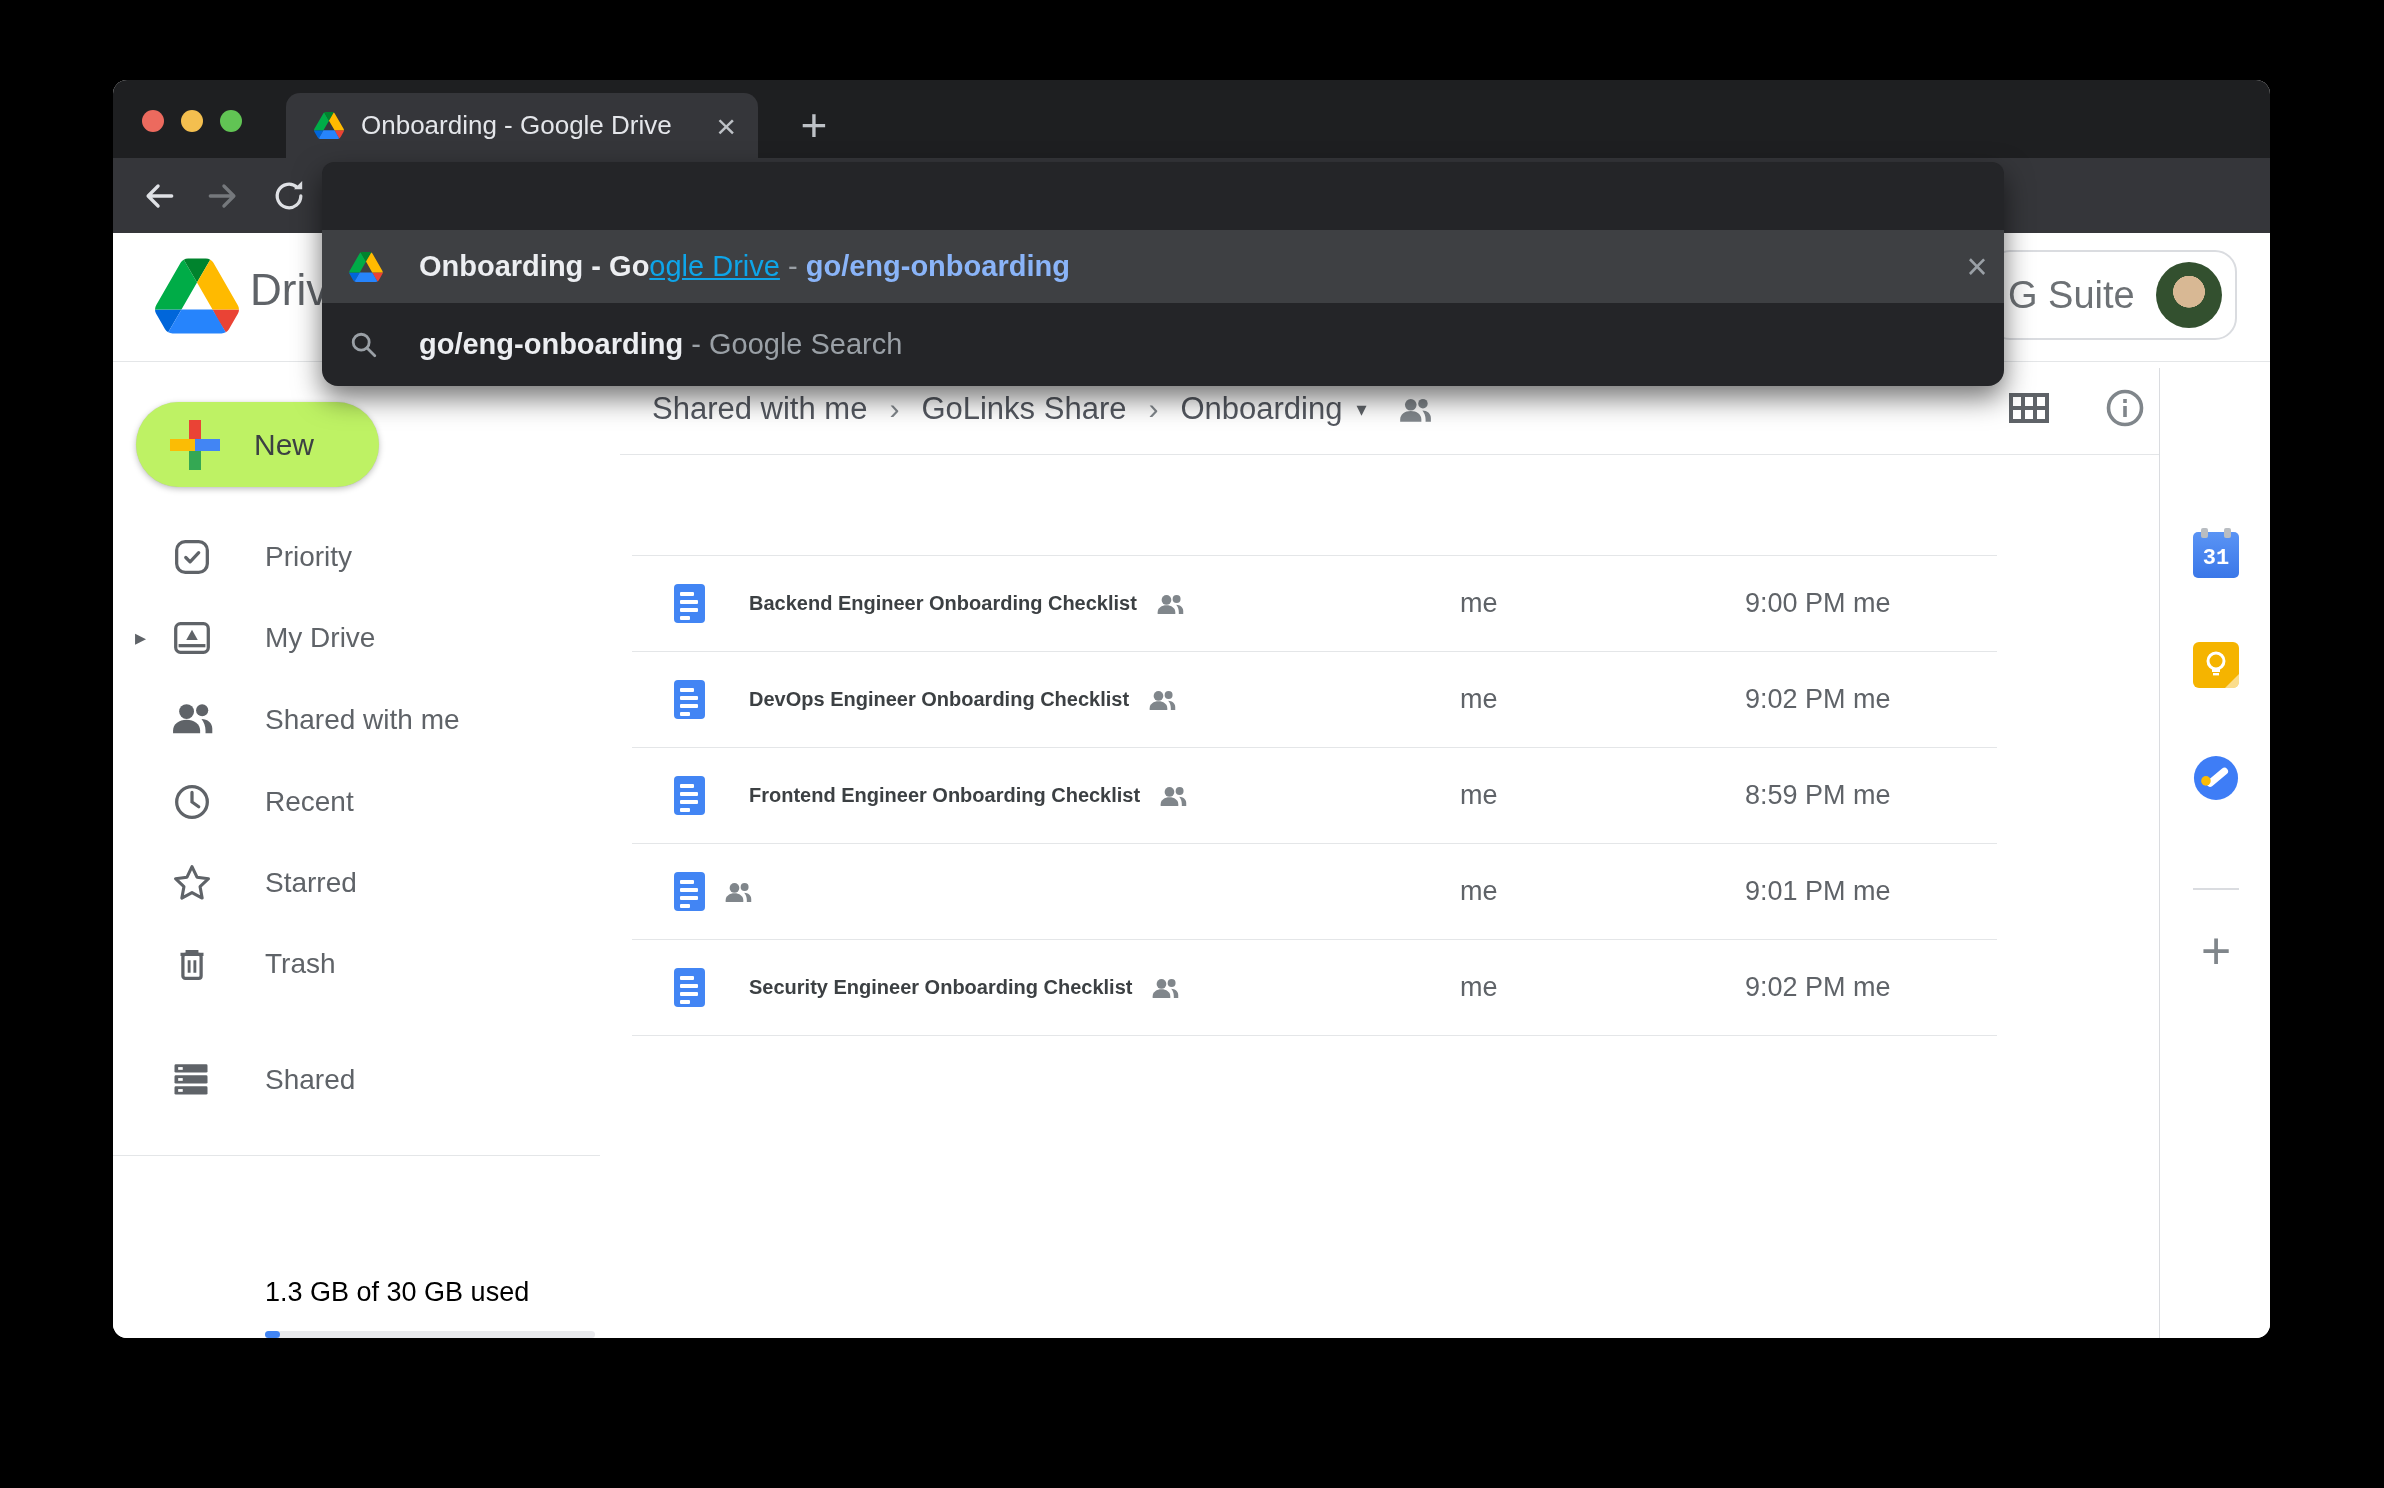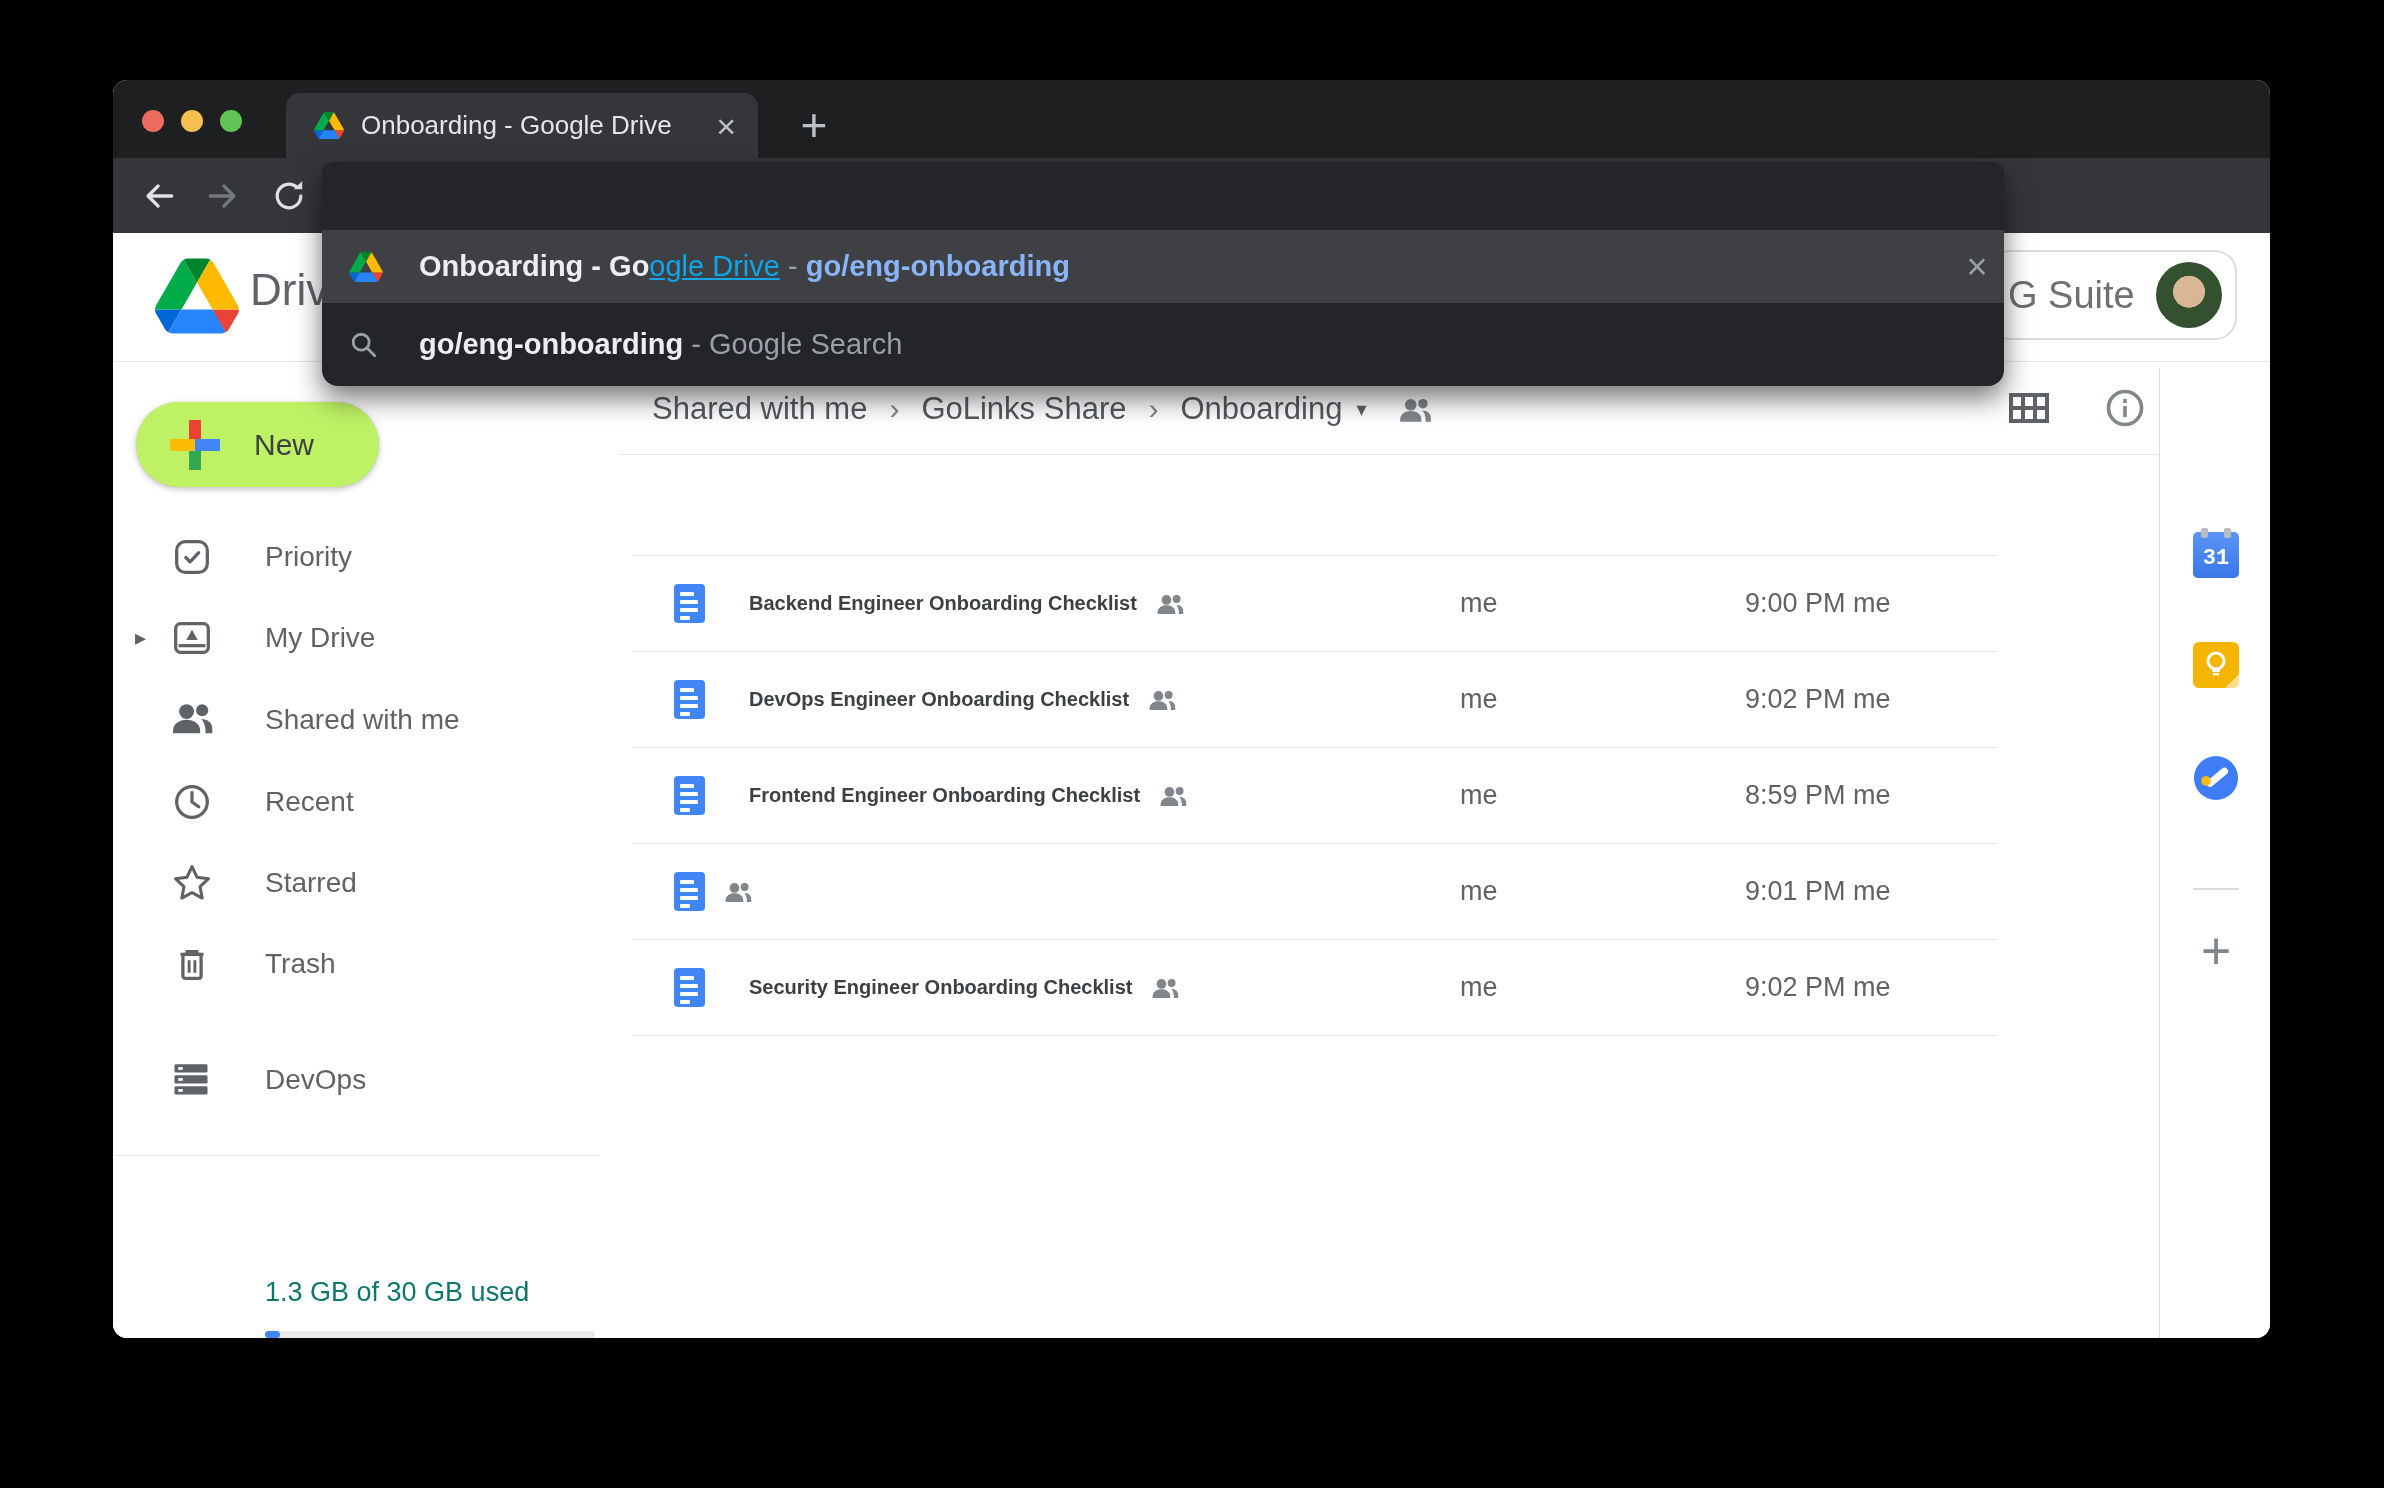--- a/index.html
+++ b/index.html
@@ -119,21 +119,21 @@
   #np-bottom { left:21px; top:27px; width:12px; height:25px; background:#34a853; }
   #np-left   { left:2px;  top:21px; width:25px; height:12px; background:#fbbc05; }
   #np-right  { left:27px; top:21px; width:25px; height:12px; background:#4285f4; }
   #new-label { margin-left:32px; font-size:30px; color:#3c4043; font-weight:500; }
   .side-item { position:absolute; left:0; width:500px; height:56px; }
   .side-ico { position:absolute; left:56px; top:50%; transform:translateY(-50%); width:46px; height:46px; }
   .side-label { position:absolute; left:152px; top:50%; transform:translateY(-50%);
                 font-size:28px; color:#5f6368; font-weight:500; white-space:nowrap; }
   #expander { position:absolute; left:22px; top:50%; transform:translateY(-50%); font-size:22px; color:#5f6368; }
   #side-divider { position:absolute; left:0; top:922px; width:487px; height:1px; background:#e4e6e8; }
-  #storage-usage { position:absolute; left:152px; top:1044px; font-size:27px; color:#0f766e; }
+  #storage-usage { position:absolute; left:152px; top:1044px; font-size:27px; color:#000000; }
   #storage-bar { position:absolute; left:152px; top:1098px; width:330px; height:7px; border-radius:4px; background:#e9eaed; }
   #storage-fill { width:15px; height:7px; border-radius:4px; background:#4285f4; }
 
   svg { display:block; }
 </style>
 </head>
 <body>
 
 <svg width="0" height="0" style="position:absolute">
   <defs>
@@ -420,21 +420,21 @@
               <rect x="6" y="20" width="36" height="9" rx="1.5"></rect>
               <rect x="6" y="32" width="36" height="9" rx="1.5"></rect>
             </g>
           <g fill="#fff">
               <rect x="10" y="11" width="5" height="3"></rect>
               <rect x="10" y="23" width="5" height="3"></rect>
               <rect x="10" y="35" width="5" height="3"></rect>
             </g>
         </svg>
       </span>
-      <span class="side-label">DevOps</span>
+      <span class="side-label">Shared</span>
     </div>
     <div id="storage-usage">1.3 GB of 30 GB used</div>
     <div id="storage-bar">
         <div id="storage-fill"></div>
       </div>
 
     <div id="rail">
       <div class="rail-item" id="rail-calendar">
         <span id="calendar-day">31</span>
       </div>

